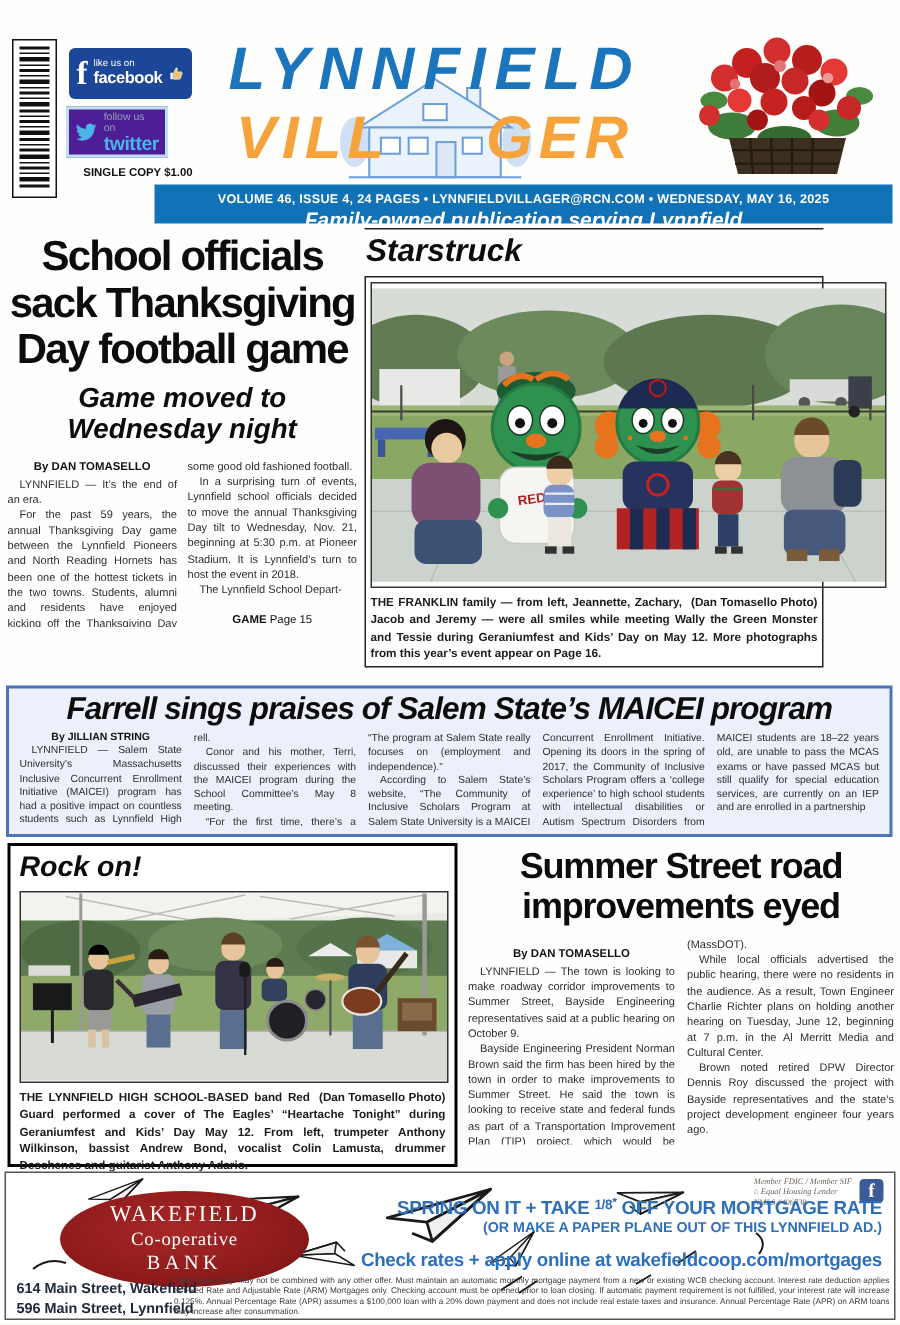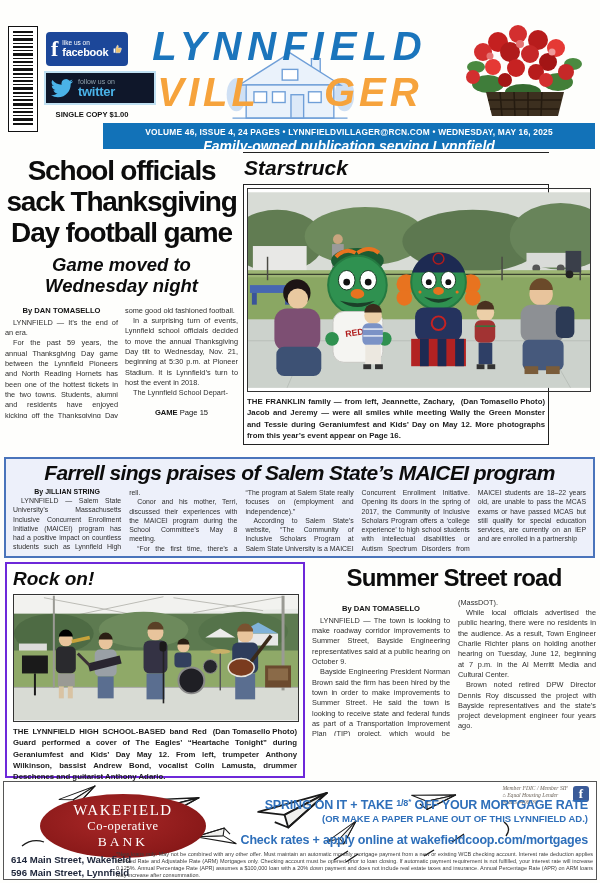--- a/index.html
+++ b/index.html
@@ -8,21 +8,21 @@
   svg{display:block;}
 
   
   .barcode{position:absolute;left:8px;top:26px;width:30px;height:106px;}
   .fb-badge{position:absolute;left:46px;top:32px;width:82px;height:34px;background:#1c4799;
             border-radius:4px;color:#fff;display:flex;align-items:center;padding:2px 5px;gap:4px;box-sizing:border-box;}
   .fb-f{font-size:22px;font-weight:bold;font-family:"Liberation Serif",serif;line-height:26px;}
   .fb-txt{flex:1;line-height:1;}
   .fb-l1{font-size:6.5px;}
   .fb-l2{font-size:11px;font-weight:bold;letter-spacing:-.3px;}
-  .tw-badge{position:absolute;left:44px;top:71px;width:112px;height:34px;background:#0f172a;
+  .tw-badge{position:absolute;left:44px;top:71px;width:68px;height:34px;background:#4c1d95;
             border:2px solid #bfe0f2;display:flex;align-items:center;padding:1px 4px;gap:4px;box-sizing:border-box;}
   .tw-txt{flex:1;line-height:1;}
   .tw-l1{font-size:7px;color:#8fa2ad;}
   .tw-l2{font-size:13px;font-weight:bold;color:#4ab3e8;letter-spacing:-.3px;}
   .single-copy{position:absolute;left:44px;top:110px;width:96px;text-align:center;
                font-size:7.6px;font-weight:bold;color:#111;}
   .logo{position:absolute;left:132px;top:24px;width:316px;height:98px;}
   .logo-house{position:absolute;left:50%;top:22px;transform:translateX(-50%);z-index:0;}
   .logo-t1{position:absolute;left:0;top:0;width:100%;text-align:center;z-index:1;
            font-size:40px;font-weight:bold;font-style:italic;color:#1b75bc;letter-spacing:6px;white-space:nowrap;}
@@ -60,21 +60,21 @@
   
   .farrell{position:absolute;left:4px;top:457px;width:591px;height:101px;background:#edf0fa;
            border:2px solid #4a74bb;box-sizing:border-box;padding:2px 7px;overflow:hidden;}
   .farrell-hl{font-size:21px;font-weight:bold;font-style:italic;text-align:center;letter-spacing:-.6px;
               line-height:1.05;color:#0c0c0c;margin-top:1px;}
   .farrell .cols{gap:8px;margin-top:4px;height:64px;overflow:hidden;}
   .farrell .col p{font-size:6.9px;line-height:9.25px;}
   .farrell .byline{font-size:7px;margin-bottom:1px;}
 
   
-  .rockon{position:absolute;left:5px;top:562px;width:300px;height:216px;border:2px solid #6d28d9;
+  .rockon{position:absolute;left:5px;top:562px;width:300px;height:216px;border:2px solid #000000;
           box-sizing:border-box;padding:3px 6px;background:#fff;}
   .rockon-hl{font-size:19px;font-weight:bold;font-style:italic;margin:1px 0 4px;color:#0c0c0c;}
   .rockon .caption{margin-top:4px;}
 
   
   .summer{position:absolute;left:312px;top:565px;width:284px;height:213px;}
   .summer-hl{font-size:24px;font-weight:bold;text-align:center;line-height:1.12;letter-spacing:-.8px;color:#0c0c0c;}
   .summer .byline{margin-top:6px;}
   .summer .cols{gap:8px;margin-top:0;height:138px;overflow:hidden;}
   .summer .colhead{margin-top:6px;}
@@ -454,20 +454,21 @@
     </svg>
     <div class="caption">
       <span class="credit">(Dan Tomasello Photo)</span>
       <span>THE LYNNFIELD HIGH SCHOOL-BASED band Red Guard performed a cover of The Eagles’ “Heartache Tonight” during Geraniumfest and Kids’ Day May 12. From left, trumpeter Anthony Wilkinson, bassist Andrew Bond, vocalist Colin Lamusta, drummer Deschenes and guitarist Anthony Adario.</span>
     </div>
   </section>
 
   <section class="summer">
     <div class="summer-hl">
       <div>Summer Street road</div>
+      <div>improvements eyed</div>
     </div>
     <div class="cols colhead">
       <div class="col">
         <div class="byline">By DAN TOMASELLO</div>
         <p>LYNNFIELD — The town is looking to make roadway corridor improvements to Summer Street, Bayside Engineering representatives said at a public hearing on October 9.</p>
         <p>Bayside Engineering President Norman Brown said the firm has been hired by the town in order to make improvements to Summer Street. He said the town is looking to receive state and federal funds as part of a Transportation Improvement Plan (TIP) project, which would be administered by the Massachusetts Department of Transportation</p>
       </div>
       <div class="col">
         <p class="ni">(MassDOT).</p>
         <p>While local officials advertised the public hearing, there were no residents in the audience. As a result, Town Engineer Charlie Richter plans on holding another hearing on Tuesday, June 12, beginning at 7 p.m. in the Al Merritt Media and Cultural Center.</p>

